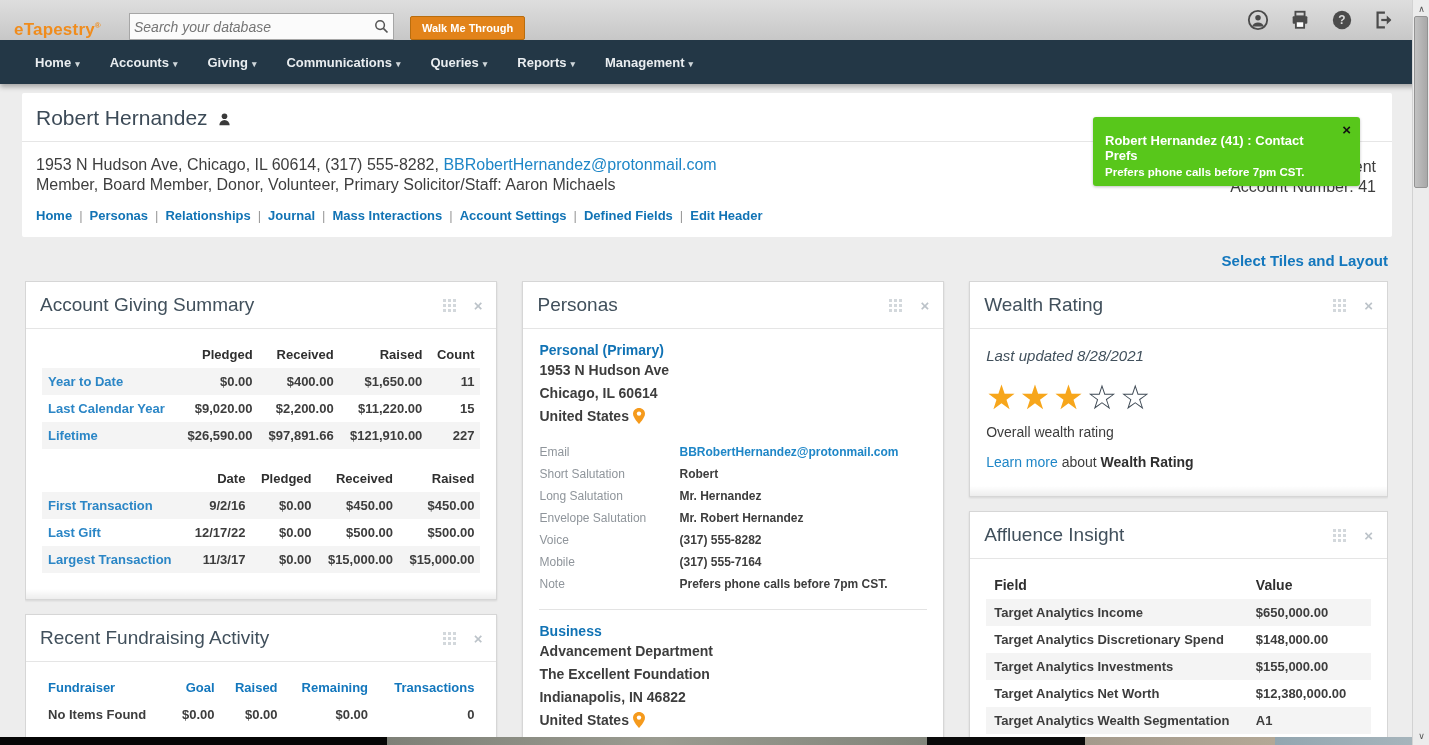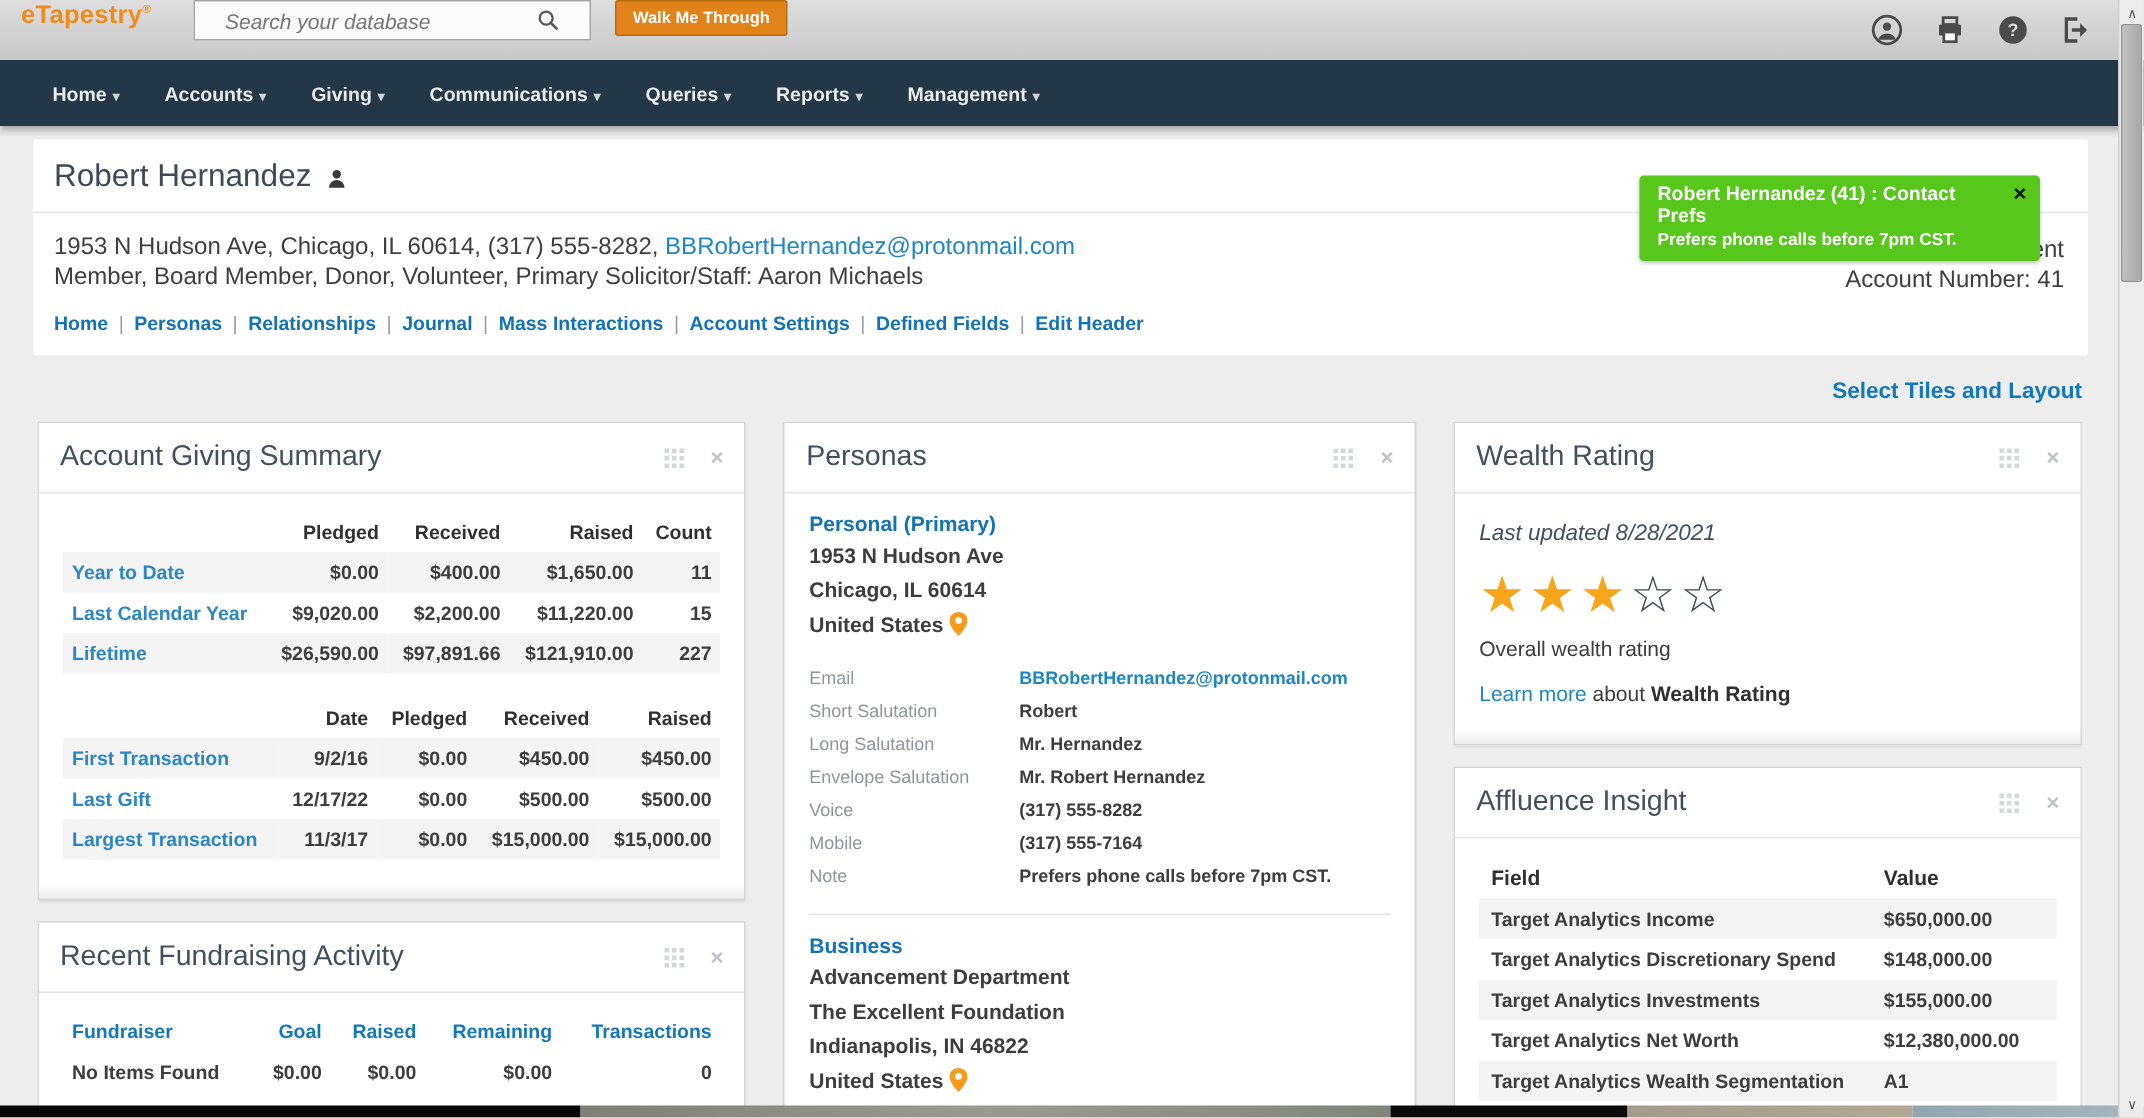--- a/index.html
+++ b/index.html
@@ -1,25 +1,25 @@
 <!DOCTYPE html>
 <html><head>
 <meta charset="utf-8">
 <style>
   * { margin:0; padding:0; box-sizing:border-box; }
   html,body { width:1429px; height:745px; overflow:hidden; }
   body { font-family:"Liberation Sans", sans-serif; background:#ededed; position:relative; }
 
   
   .topbar { position:absolute; top:0; left:0; width:1429px; height:40px;
-    background:linear-gradient(#dedede,#c7c7c7); display:flex; align-items:flex-start; z-index:5; }
+    background:linear-gradient(#dedede,#c7c7c7); display:flex; align-items:flex-end; z-index:5; }
   .logo { margin-left:14px; font-size:17px; font-weight:bold; color:#f08c1c; letter-spacing:.2px; }
   .logo sup { font-size:8px; }
   .searchbox { margin-left:28px; width:265px; height:27px; background:#fbfbfb;
-    border:1px solid #a6a6a6; display:flex; align-items:center; padding:0 20px; }
+    border:1px solid #a6a6a6; display:flex; align-items:center; padding:0 4px; }
   .searchbox input { flex:1; border:none; outline:none; background:transparent;
     font-family:"Liberation Sans", sans-serif; font-style:italic; font-size:14px; color:#444; }
   .mag { width:15px; height:15px; flex:0 0 auto; }
   .walkme { margin-left:16px; background:#e2831a; border:1px solid #b96d0e; color:#fff;
     font-size:11px; font-weight:bold; padding:5px 11px; border-radius:2px; cursor:pointer; }
   .top-icons { position:absolute; right:34px; top:0; height:40px; display:flex; align-items:center; gap:20px; }
   .tico { width:22px; height:22px; color:#4b4b4b; }
 
   
   .navbar { position:absolute; top:40px; left:0; width:1429px; height:44px; background:#233746;
@@ -38,21 +38,21 @@
   .hc-info { padding:13px 14px 0 14px; font-size:16px; color:#3e3e3e; line-height:20px; }
   a.lnk { color:#1e86c7; text-decoration:none; cursor:pointer; }
   .hc-subnav { margin:13px 14px 0 14px; font-size:13px; font-weight:bold; }
   .hc-subnav a { color:#1173b5; text-decoration:none; cursor:pointer; }
   .sep { color:#9a9a9a; font-weight:normal; margin:0 7px; }
   .acct-block { position:absolute; right:16px; top:64px; text-align:right; font-size:16px;
     color:#3e3e3e; line-height:20px; }
 
   
   .toast { position:absolute; left:1093px; top:117px; width:267px; min-height:50px;
-    background:#58c71b; border-radius:3px; padding:4px 28px 8px 12px; z-index:40;
+    background:#58c71b; border-radius:3px; padding:16px 28px 8px 12px; z-index:40;
     box-shadow:0 1px 3px rgba(0,0,0,.25); }
   .toast-title { color:#fff; font-size:13px; font-weight:bold; }
   .toast-msg { color:#fff; font-size:11.5px; font-weight:bold; margin-top:3px; }
   .toast-close { position:absolute; right:9px; top:5px; color:#111; font-size:15px;
     font-weight:bold; cursor:pointer; line-height:1; }
 
   
   .select-layout { position:absolute; right:41px; top:252px; font-size:15px; font-weight:bold;
     color:#1377bd; cursor:pointer; }
 

